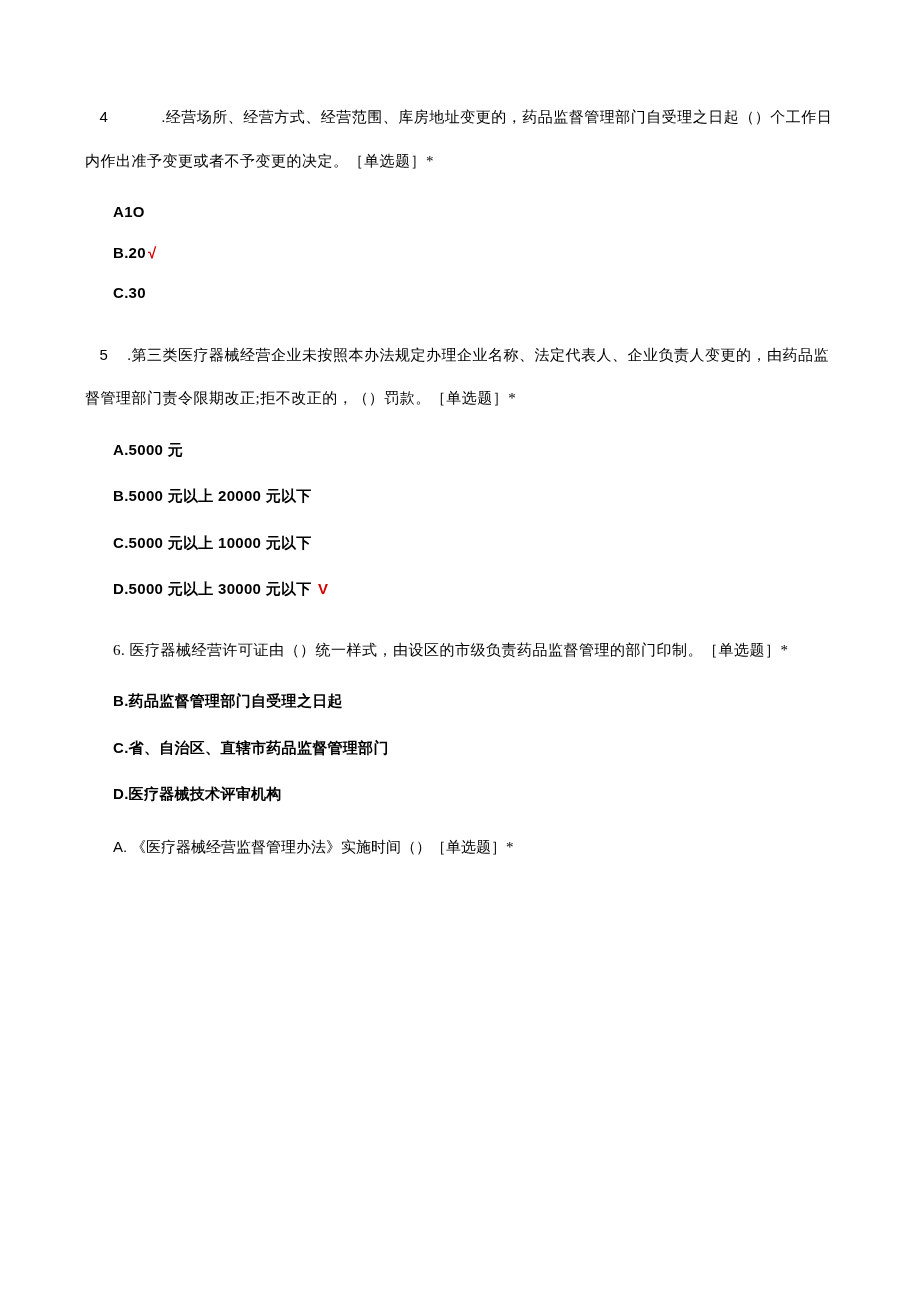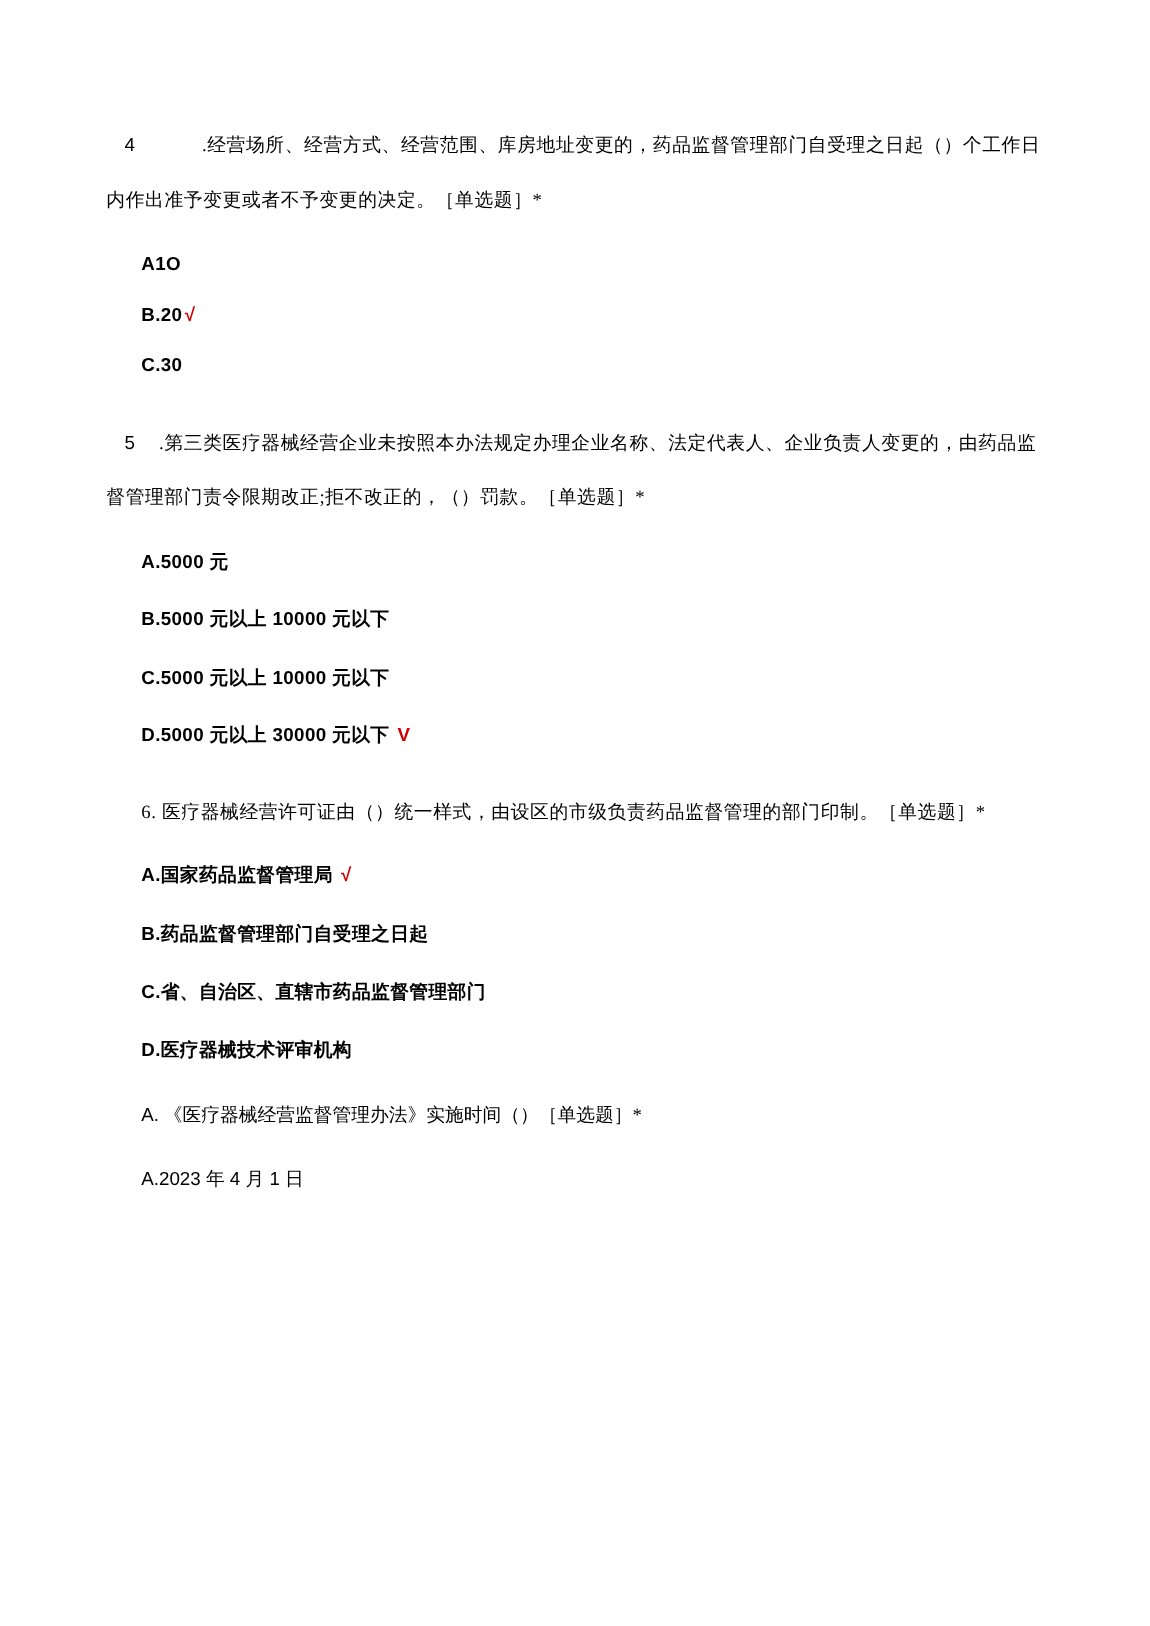--- a/index.html
+++ b/index.html
@@ -47,21 +47,21 @@
   .option.tight {
     margin-bottom: 18px;
   }
   .correct {
     color: #d00000;
     font-family: Arial, sans-serif;
     margin-left: 2px;
   }
   .q7-stem {
     padding-left: 28px;
-    margin-bottom: 26px;
+    margin-bottom: 13px;
     line-height: 1.7;
   }
   .q7-stem .prefix {
     display: inline-block;
     font-family: Arial, sans-serif;
   }
   .q7-opt {
     padding-left: 28px;
     font-family: Arial, "SimSun", sans-serif;
   }
@@ -84,38 +84,36 @@
     </div>
   </div>
 
   <div class="question">
     <div class="stem">
       <span class="num">5</span>
       <span>.</span><span>第三类医疗器械经营企业未按照本办法规定办理企业名称、法定代表人、企业负责人变更的，由药品监督管理部门责令限期改正;拒不改正的，（）罚款。［单选题］*</span>
     </div>
     <div class="options">
       <div class="option"><span>A.5000 元</span></div>
-      <div class="option"><span>B.5000 元以上 10000 元以下</span></div>
+      <div class="option"><span>B.5000 元以上 20000 元以下</span></div>
       <div class="option"><span>C.5000 元以上 10000 元以下</span></div>
       <div class="option"><span>D.5000 元以上 30000 元以下</span> <span class="correct">V</span></div>
     </div>
   </div>
 
   <div class="question">
     <div class="stem" style="padding-left:28px;">
       <span>6.</span><span> 医疗器械经营许可证由（）统一样式，由设区的市级负责药品监督管理的部门印制。［单选题］*</span>
     </div>
     <div class="options">
-      <div class="option"><span>A.国家药品监督管理局</span> <span class="correct">√</span></div>
       <div class="option"><span>B.药品监督管理部门自受理之日起</span></div>
       <div class="option"><span>C.省、自治区、直辖市药品监督管理部门</span></div>
       <div class="option"><span>D.医疗器械技术评审机构</span></div>
     </div>
   </div>
 
   <div class="question">
     <div class="q7-stem">
       <span class="prefix">A.</span><span>  《医疗器械经营监督管理办法》实施时间（）［单选题］*</span>
     </div>
-    <div class="q7-opt"><span>A.2023 年 4 月 1 日</span></div>
   </div>
 
 </div>
 
 </body></html>

